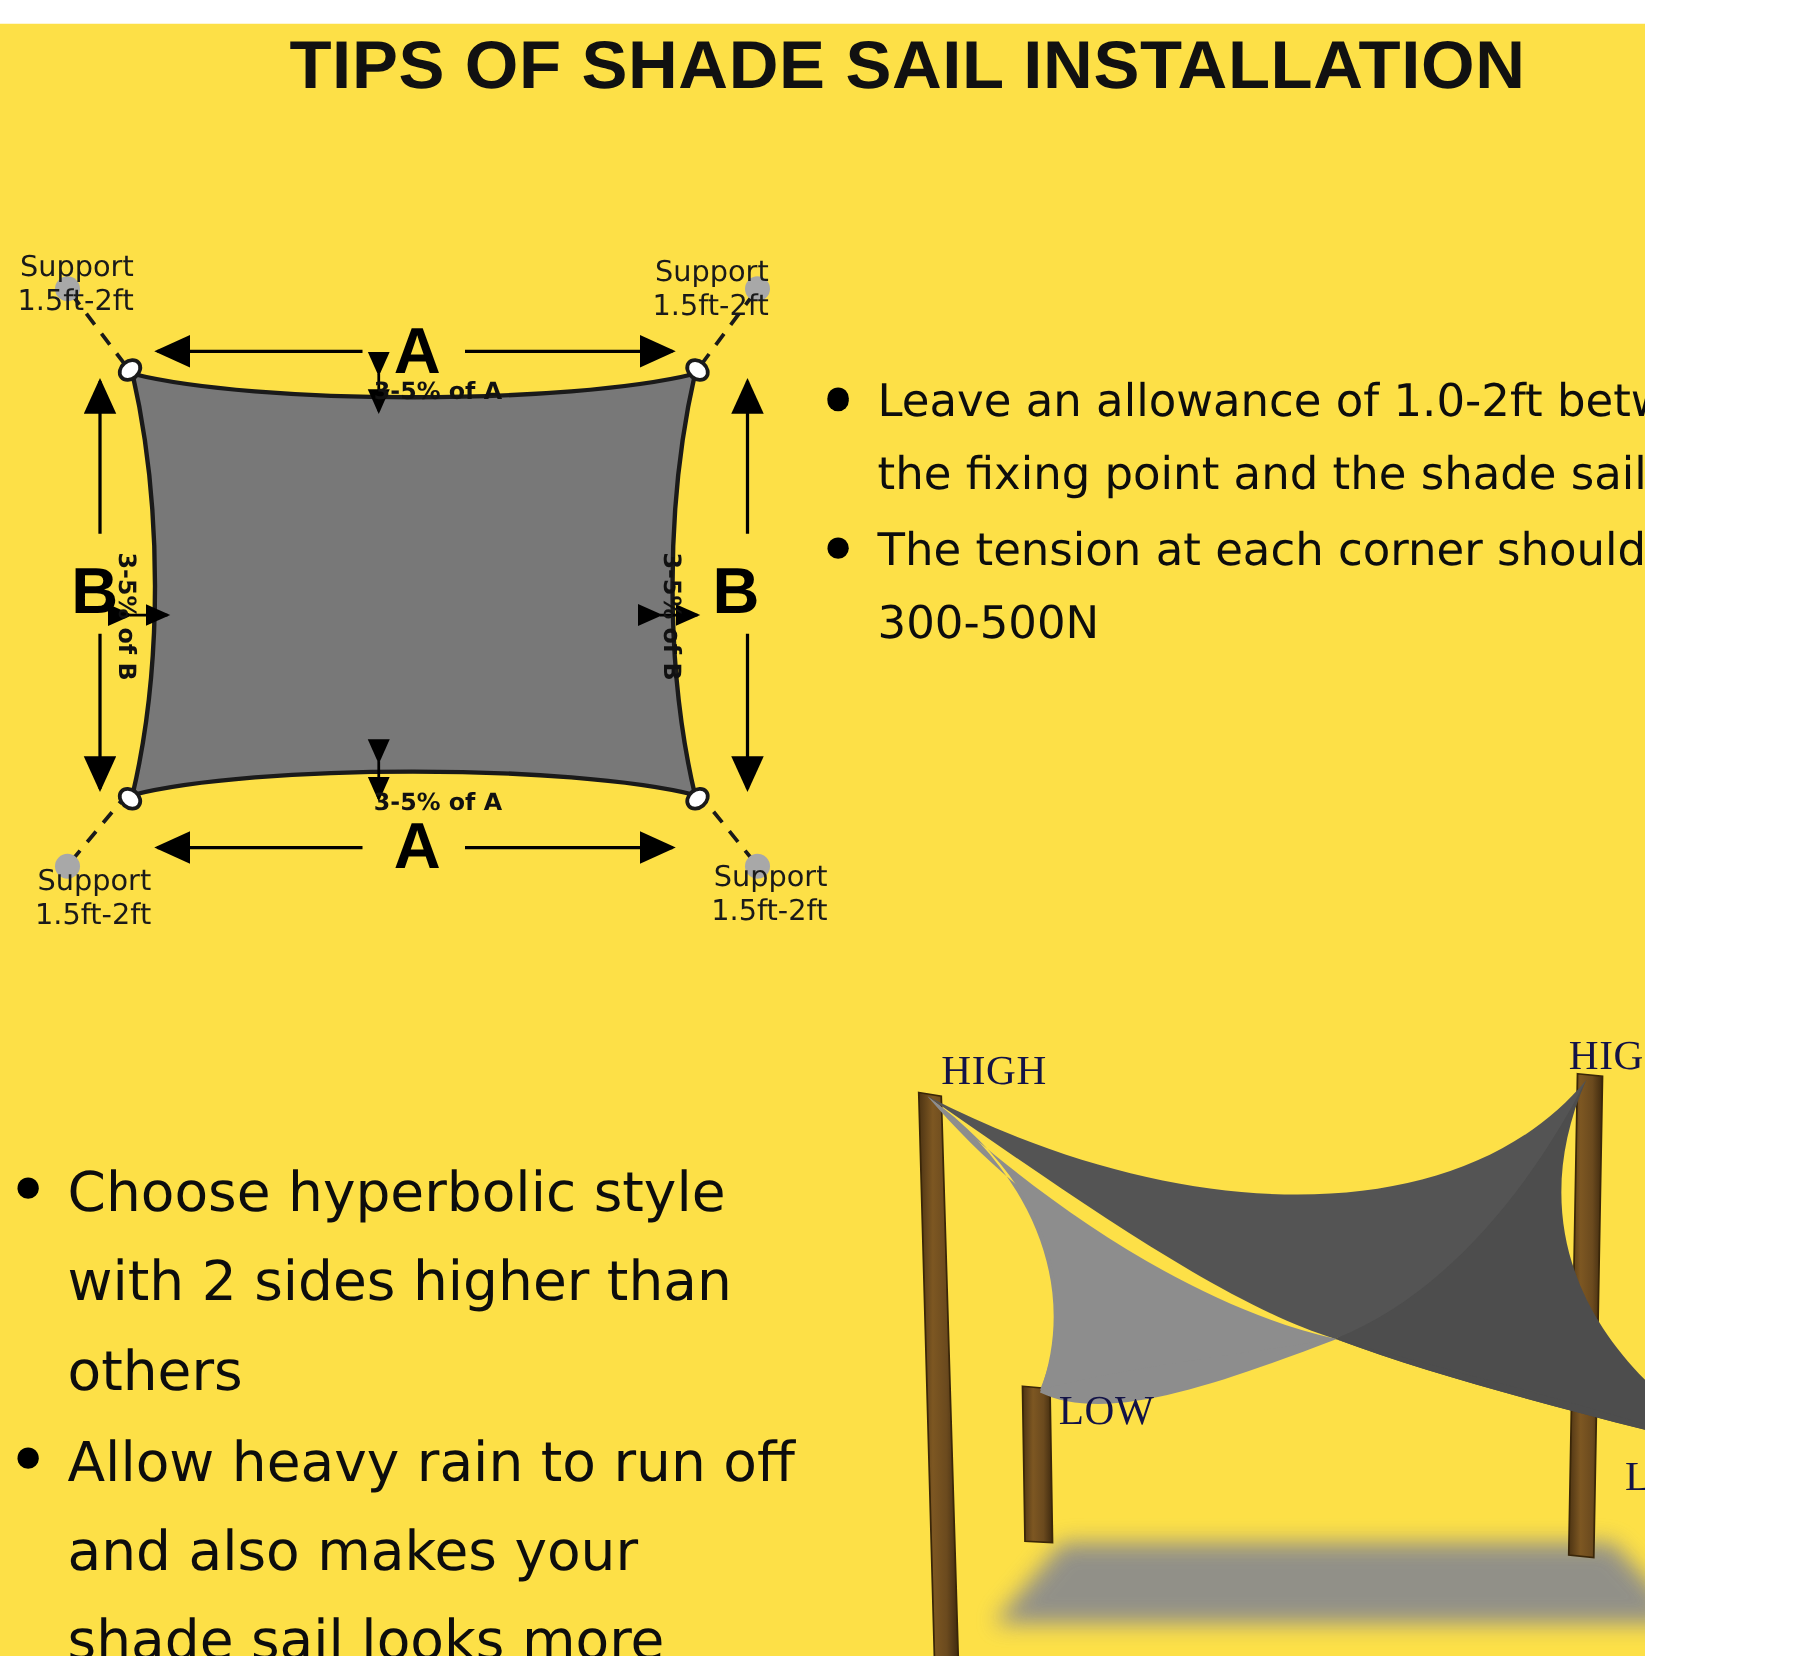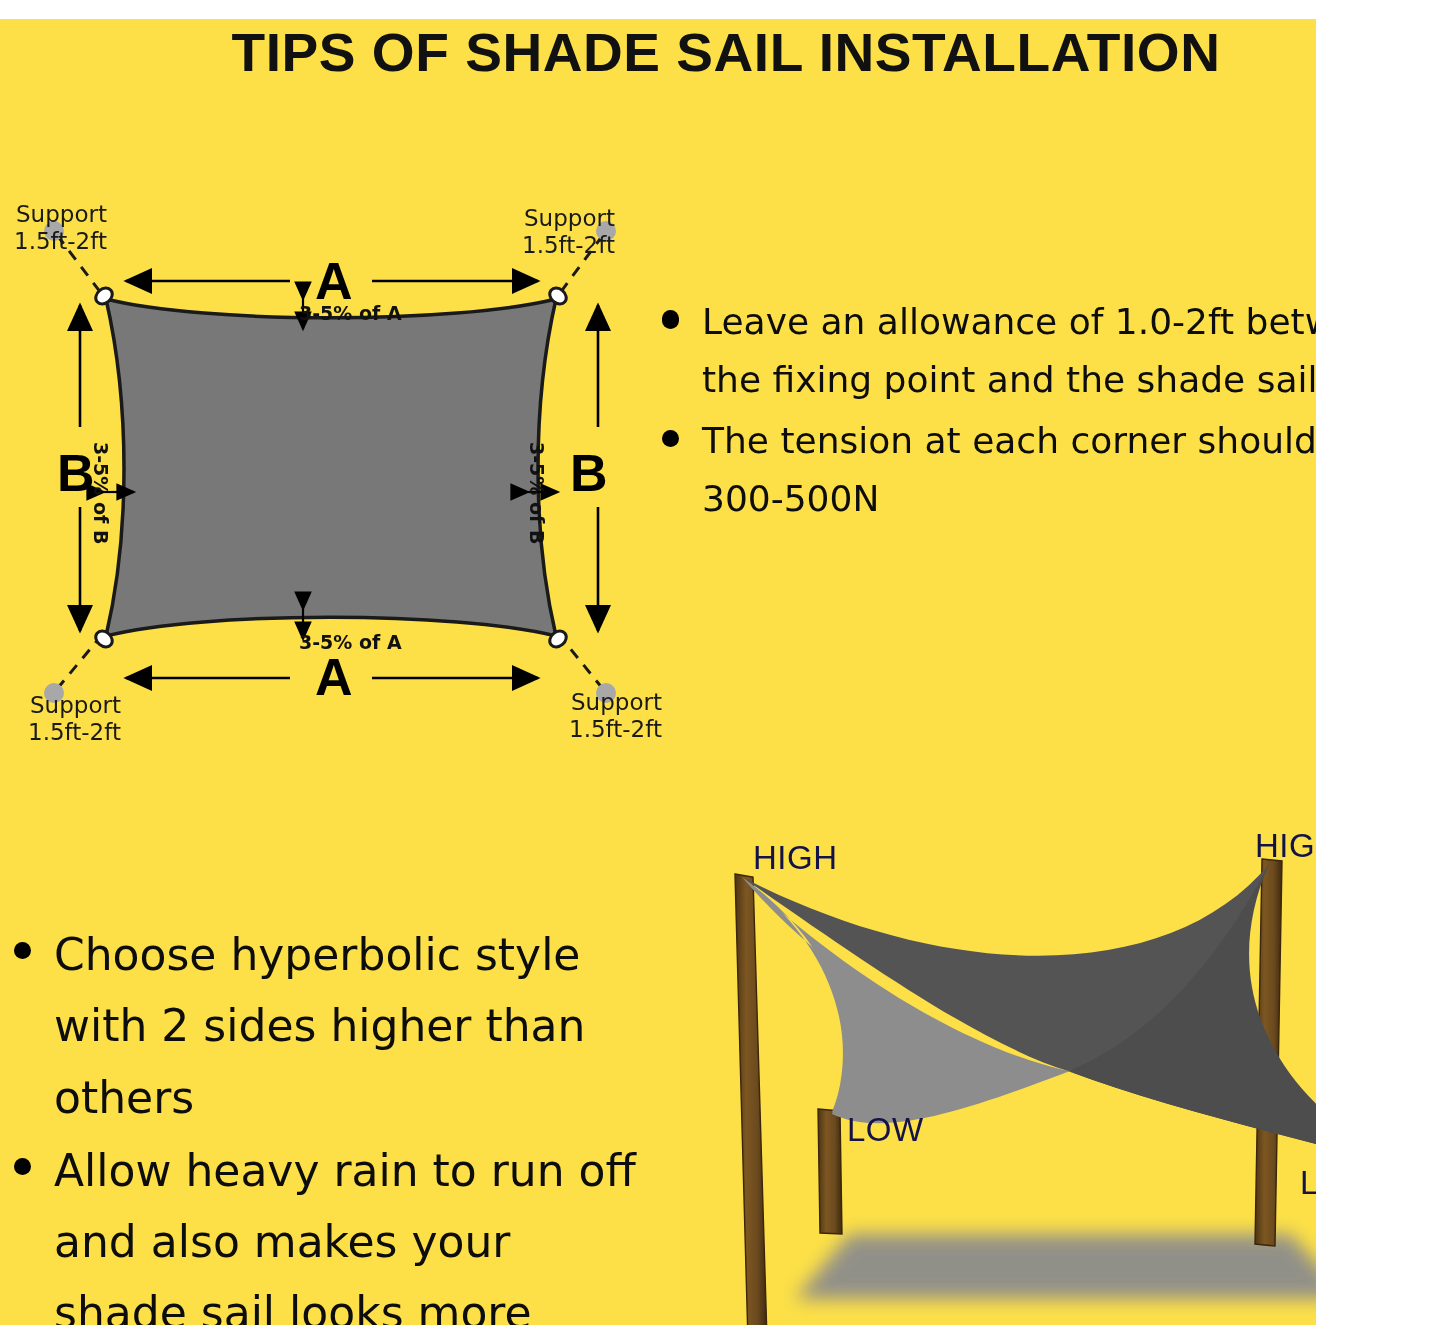--- a/index.html
+++ b/index.html
@@ -99,21 +99,21 @@
     left: 0px;
     top: 900px;
     width: 640px;
     font-size: 44px;
     line-height: 1.62;
   }
 
   
   .hl-label {
     position: absolute;
-    font-family: Liberation Sans, sans-serif;
+    font-family: Liberation Serif, serif;
     font-size: 33px;
     color: #131347;
     letter-spacing: 0.5px;
     white-space: nowrap;
   }
 
   svg { display: block; }
   .svg-abs { position: absolute; }
 </style>
 </head>

